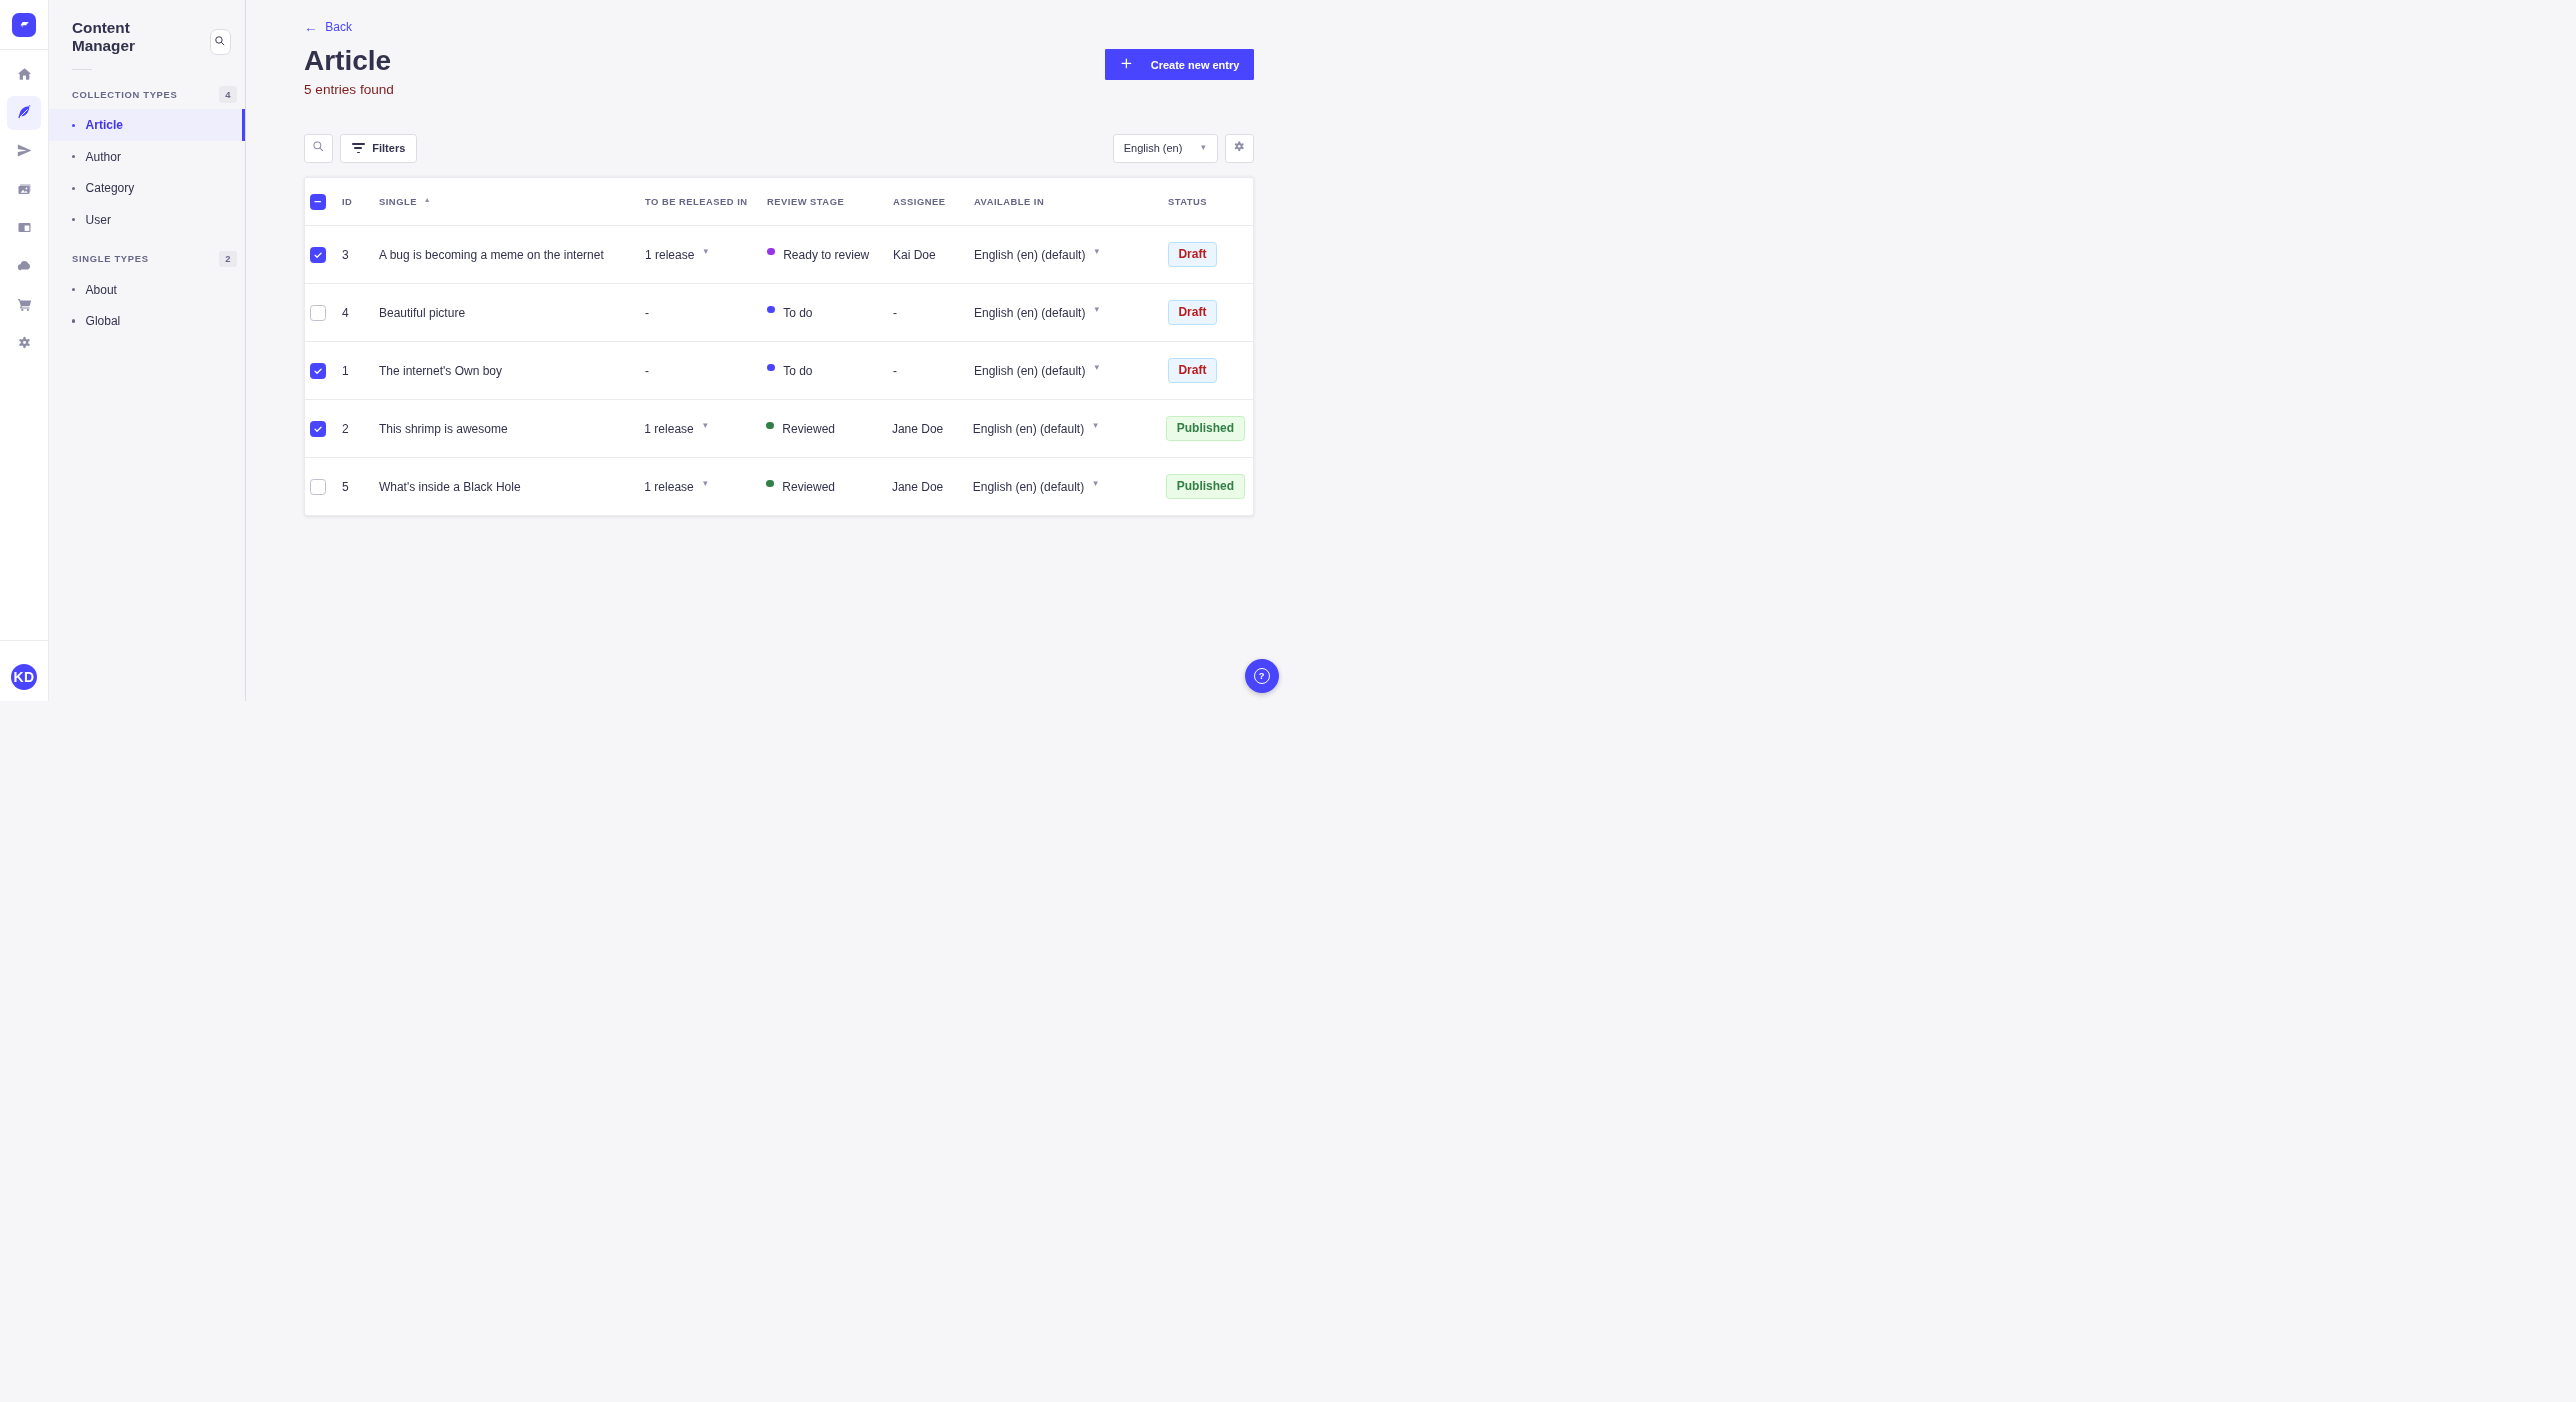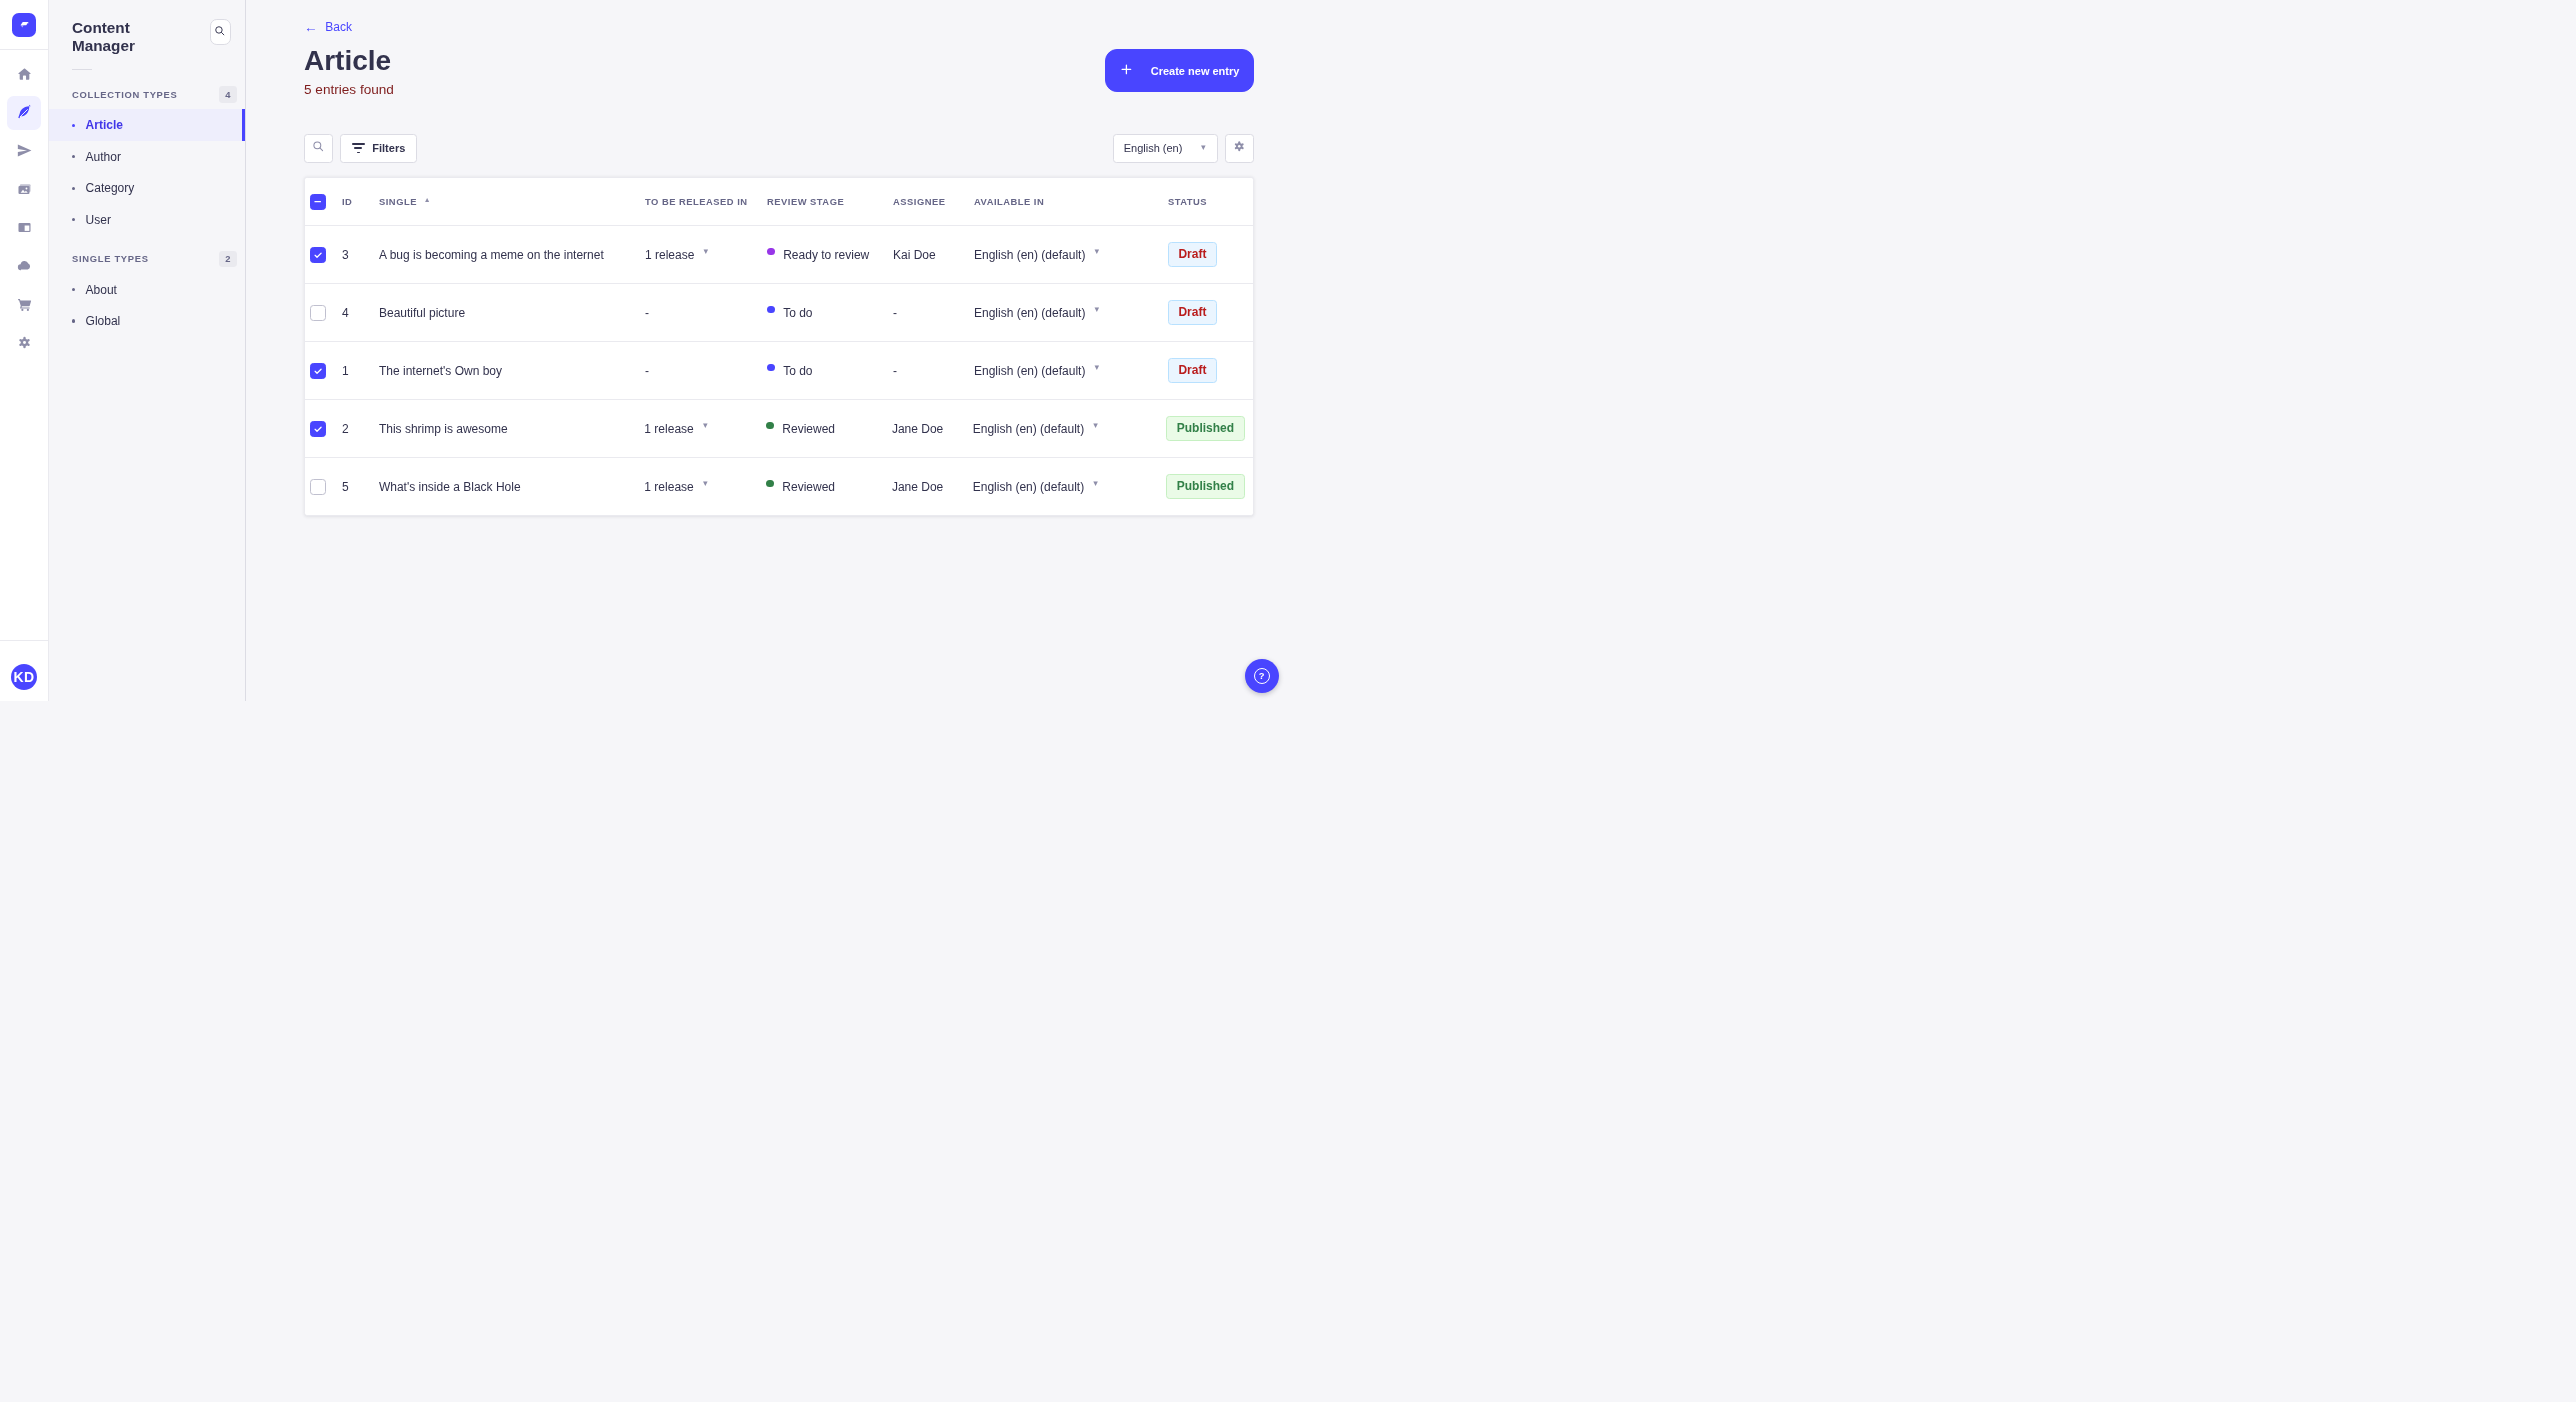--- a/index.html
+++ b/index.html
@@ -38,21 +38,21 @@
     display:flex; align-items:center; justify-content:center;
     margin:23px 0 11px 0;
   }
 
   
   .subnav {
     position:absolute; left:49px; top:0; bottom:0; width:197px;
     background:#f6f6f9; border-right:0.9px solid #dcdce4;
   }
   .subnav-header {
-    display:flex; align-items:flex-start; justify-content:space-between;
+    display:flex; align-items:flex-end; justify-content:space-between;
     padding:19px 14.5px 0 23px;
     gap:40px;
   }
   .subnav-title { font-size:15.3px; font-weight:700; color:#32324d; }
   .subnav-search-btn {
     width:25.6px; height:25.6px; background:#fff; border:0.9px solid #dcdce4;
     border-radius:6.8px; display:flex; align-items:center; justify-content:center;
     color:#32324d;
   }
   .subnav-divider { width:20.4px; height:0.9px; background:#dcdce4; margin:13.6px 0 0 23px; }
@@ -78,22 +78,22 @@
   }
 
   
   .main { position:absolute; left:245px; top:0; right:0; bottom:0; padding:0 34px 0 59px; }
   .back-row { padding-top:20.4px; display:flex; align-items:center; gap:7.7px; color:#4945ff; width:fit-content; }
   .back-arrow { font-size:13.6px; line-height:1; }
   .back-label { font-size:12px; font-weight:500; }
   .page-title { margin-top:10.2px; font-size:28px; font-weight:700; color:#32324d; }
   .page-subtitle { margin-top:5.1px; font-size:13.6px; color:#7f1d1d; }
   .create-btn {
-    position:absolute; top:49px; right:34px; height:43px;
-    background:#4945ff; border:0.9px solid #4945ff; border-radius:12px;
+    position:absolute; top:49px; right:34px; height:31px;
+    background:#4945ff; border:0.9px solid #4945ff; border-radius:1px;
     color:#fff; font-size:11px; font-weight:600;
     display:flex; align-items:center; gap:18px; padding:0 13.6px;
   }
 
   .toolbar { margin-top:37px; display:flex; align-items:center; }
   .icon-btn {
     width:29px; height:29px; background:#fff; border:0.9px solid #dcdce4; border-radius:3.4px;
     display:flex; align-items:center; justify-content:center; color:#32324d;
   }
   .filters-btn {

